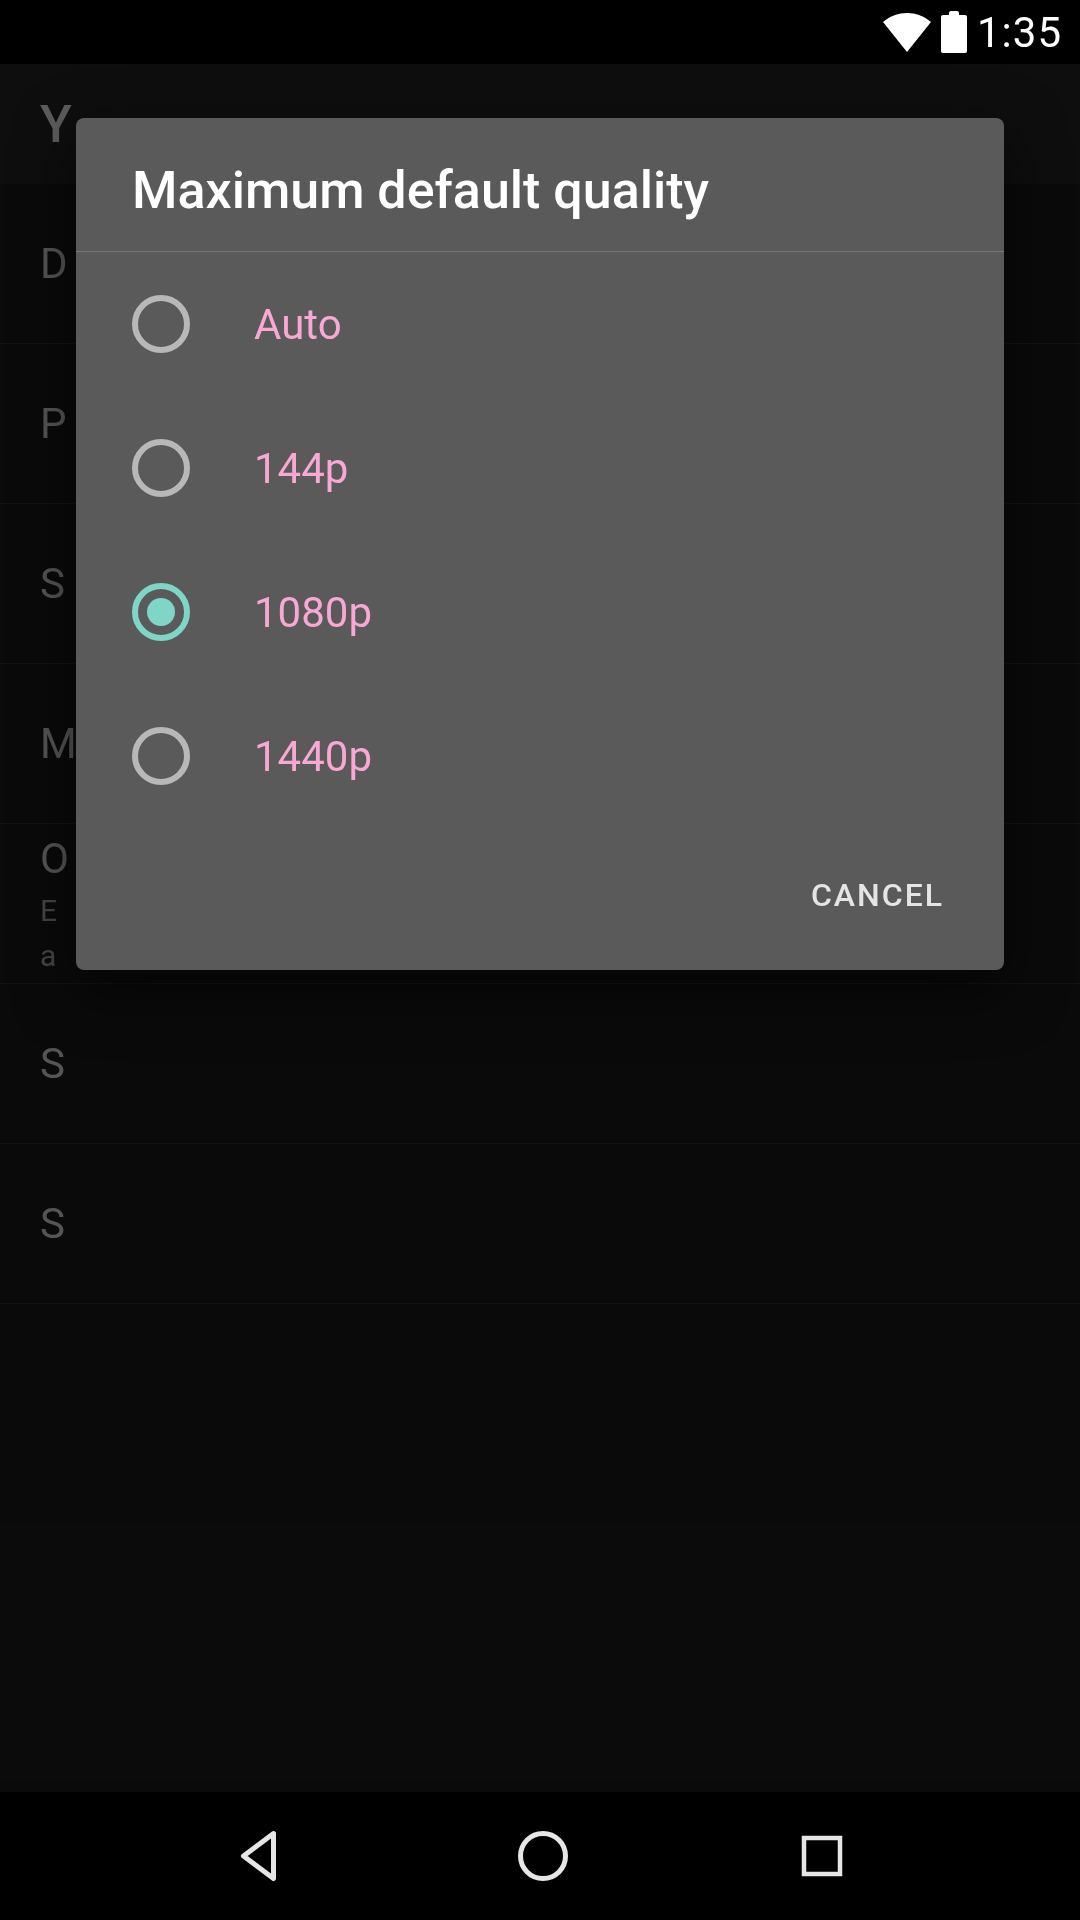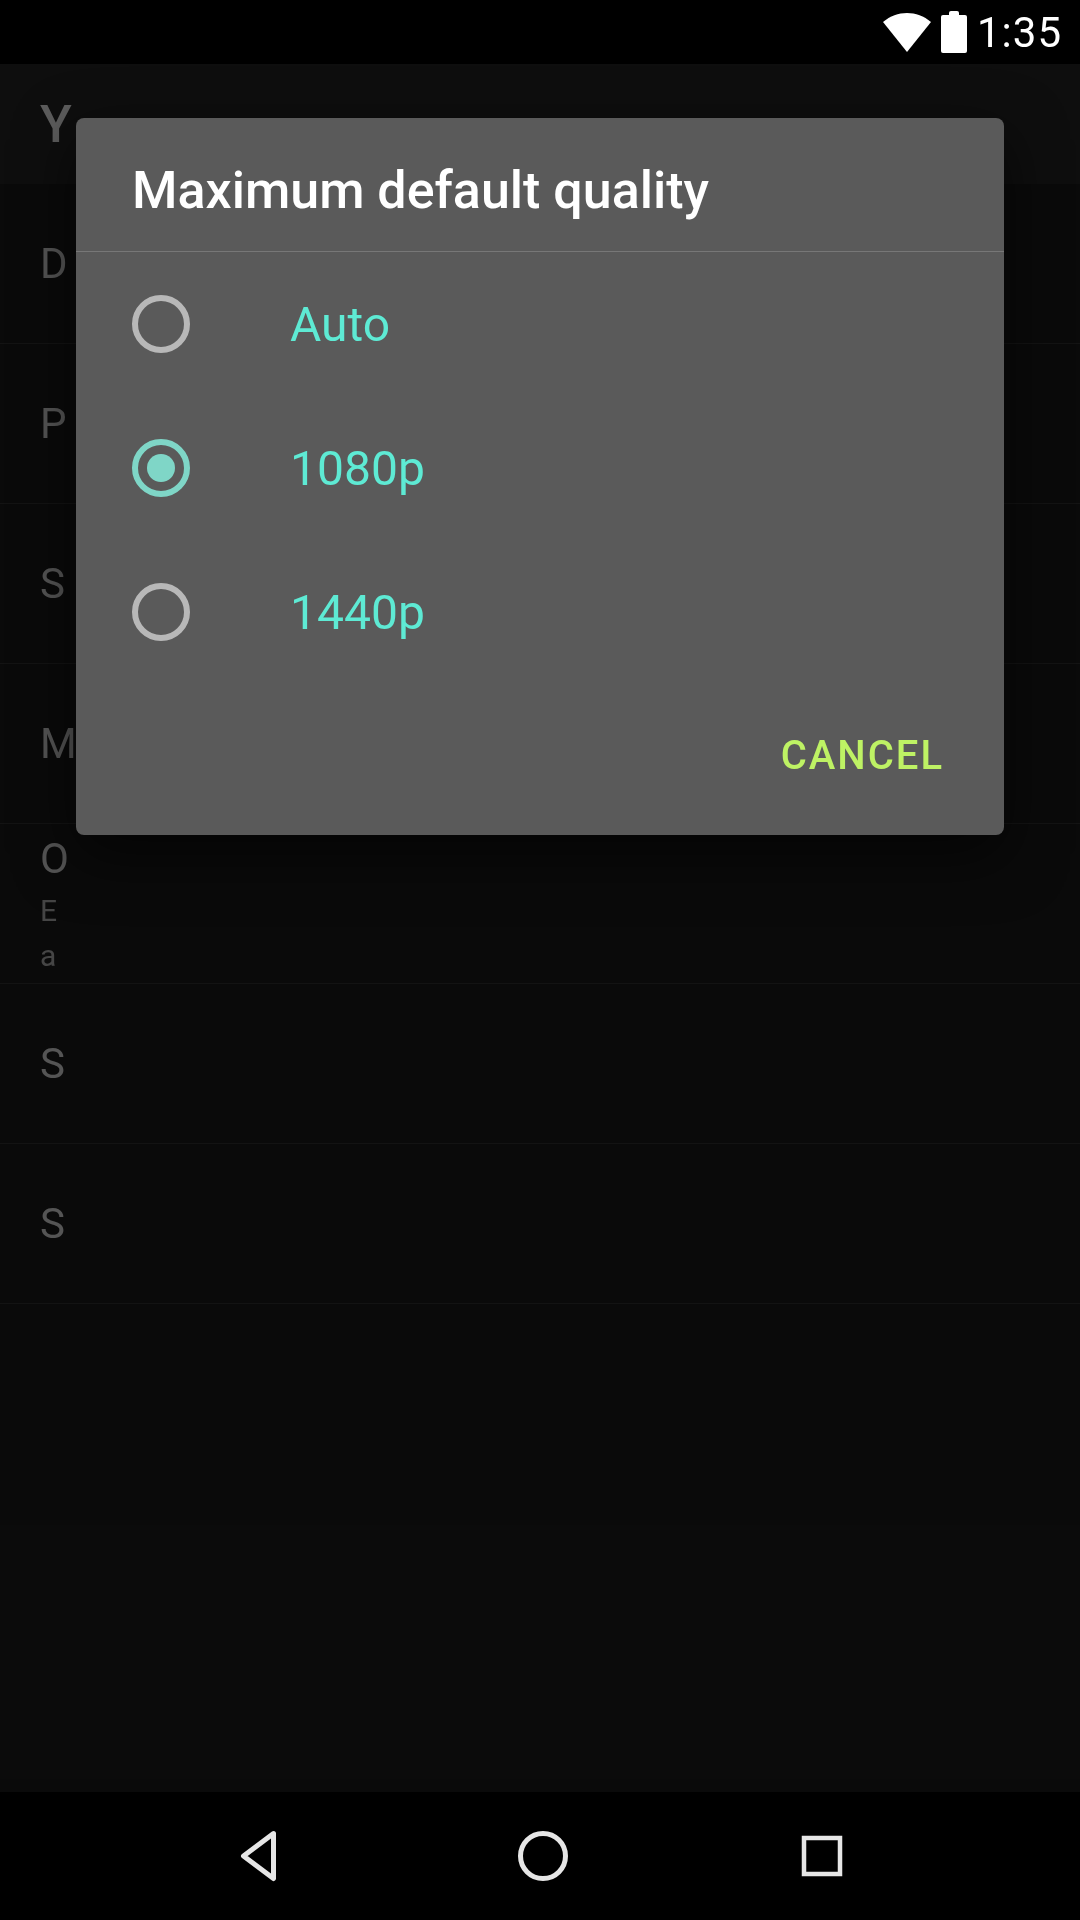--- a/index.html
+++ b/index.html
@@ -121,34 +121,33 @@
       border-color: #7fd6c7;
     }
     .radio.selected::after {
       content: "";
       width: 28px;
       height: 28px;
       border-radius: 50%;
       background: #7fd6c7;
     }
     .option-label {
-      font-size: 48px;
-      color: #5eead4;
-      margin-left: 36px;
+      font-size: 42px;
+      color: #f9a8d4;
     }
     .dialog-actions {
       display: flex;
       justify-content: flex-end;
       padding: 32px 36px 40px 36px;
     }
     .btn-cancel {
-      font-size: 40px;
+      font-size: 32px;
       font-weight: 500;
       letter-spacing: 2px;
-      color: #bef264;
+      color: #e5e5e5;
       background: none;
       border: none;
       padding: 16px 24px;
       cursor: pointer;
     }
 
     
     .nav-bar {
       position: absolute;
       bottom: 0; left: 0; right: 0;
@@ -219,20 +218,24 @@
 <div class="dialog">
   <div class="dialog-title">Maximum default quality</div>
 
   <div class="options">
 
     <div class="option">
       <span class="radio"></span>
       <span class="option-label">Auto</span>
     </div>
 
+    <div class="option">
+      <span class="radio"></span>
+      <span class="option-label">144p</span>
+    </div>
 
 
 
 
 
     <div class="option">
       <span class="radio selected"></span>
       <span class="option-label">1080p</span>
     </div>
 

